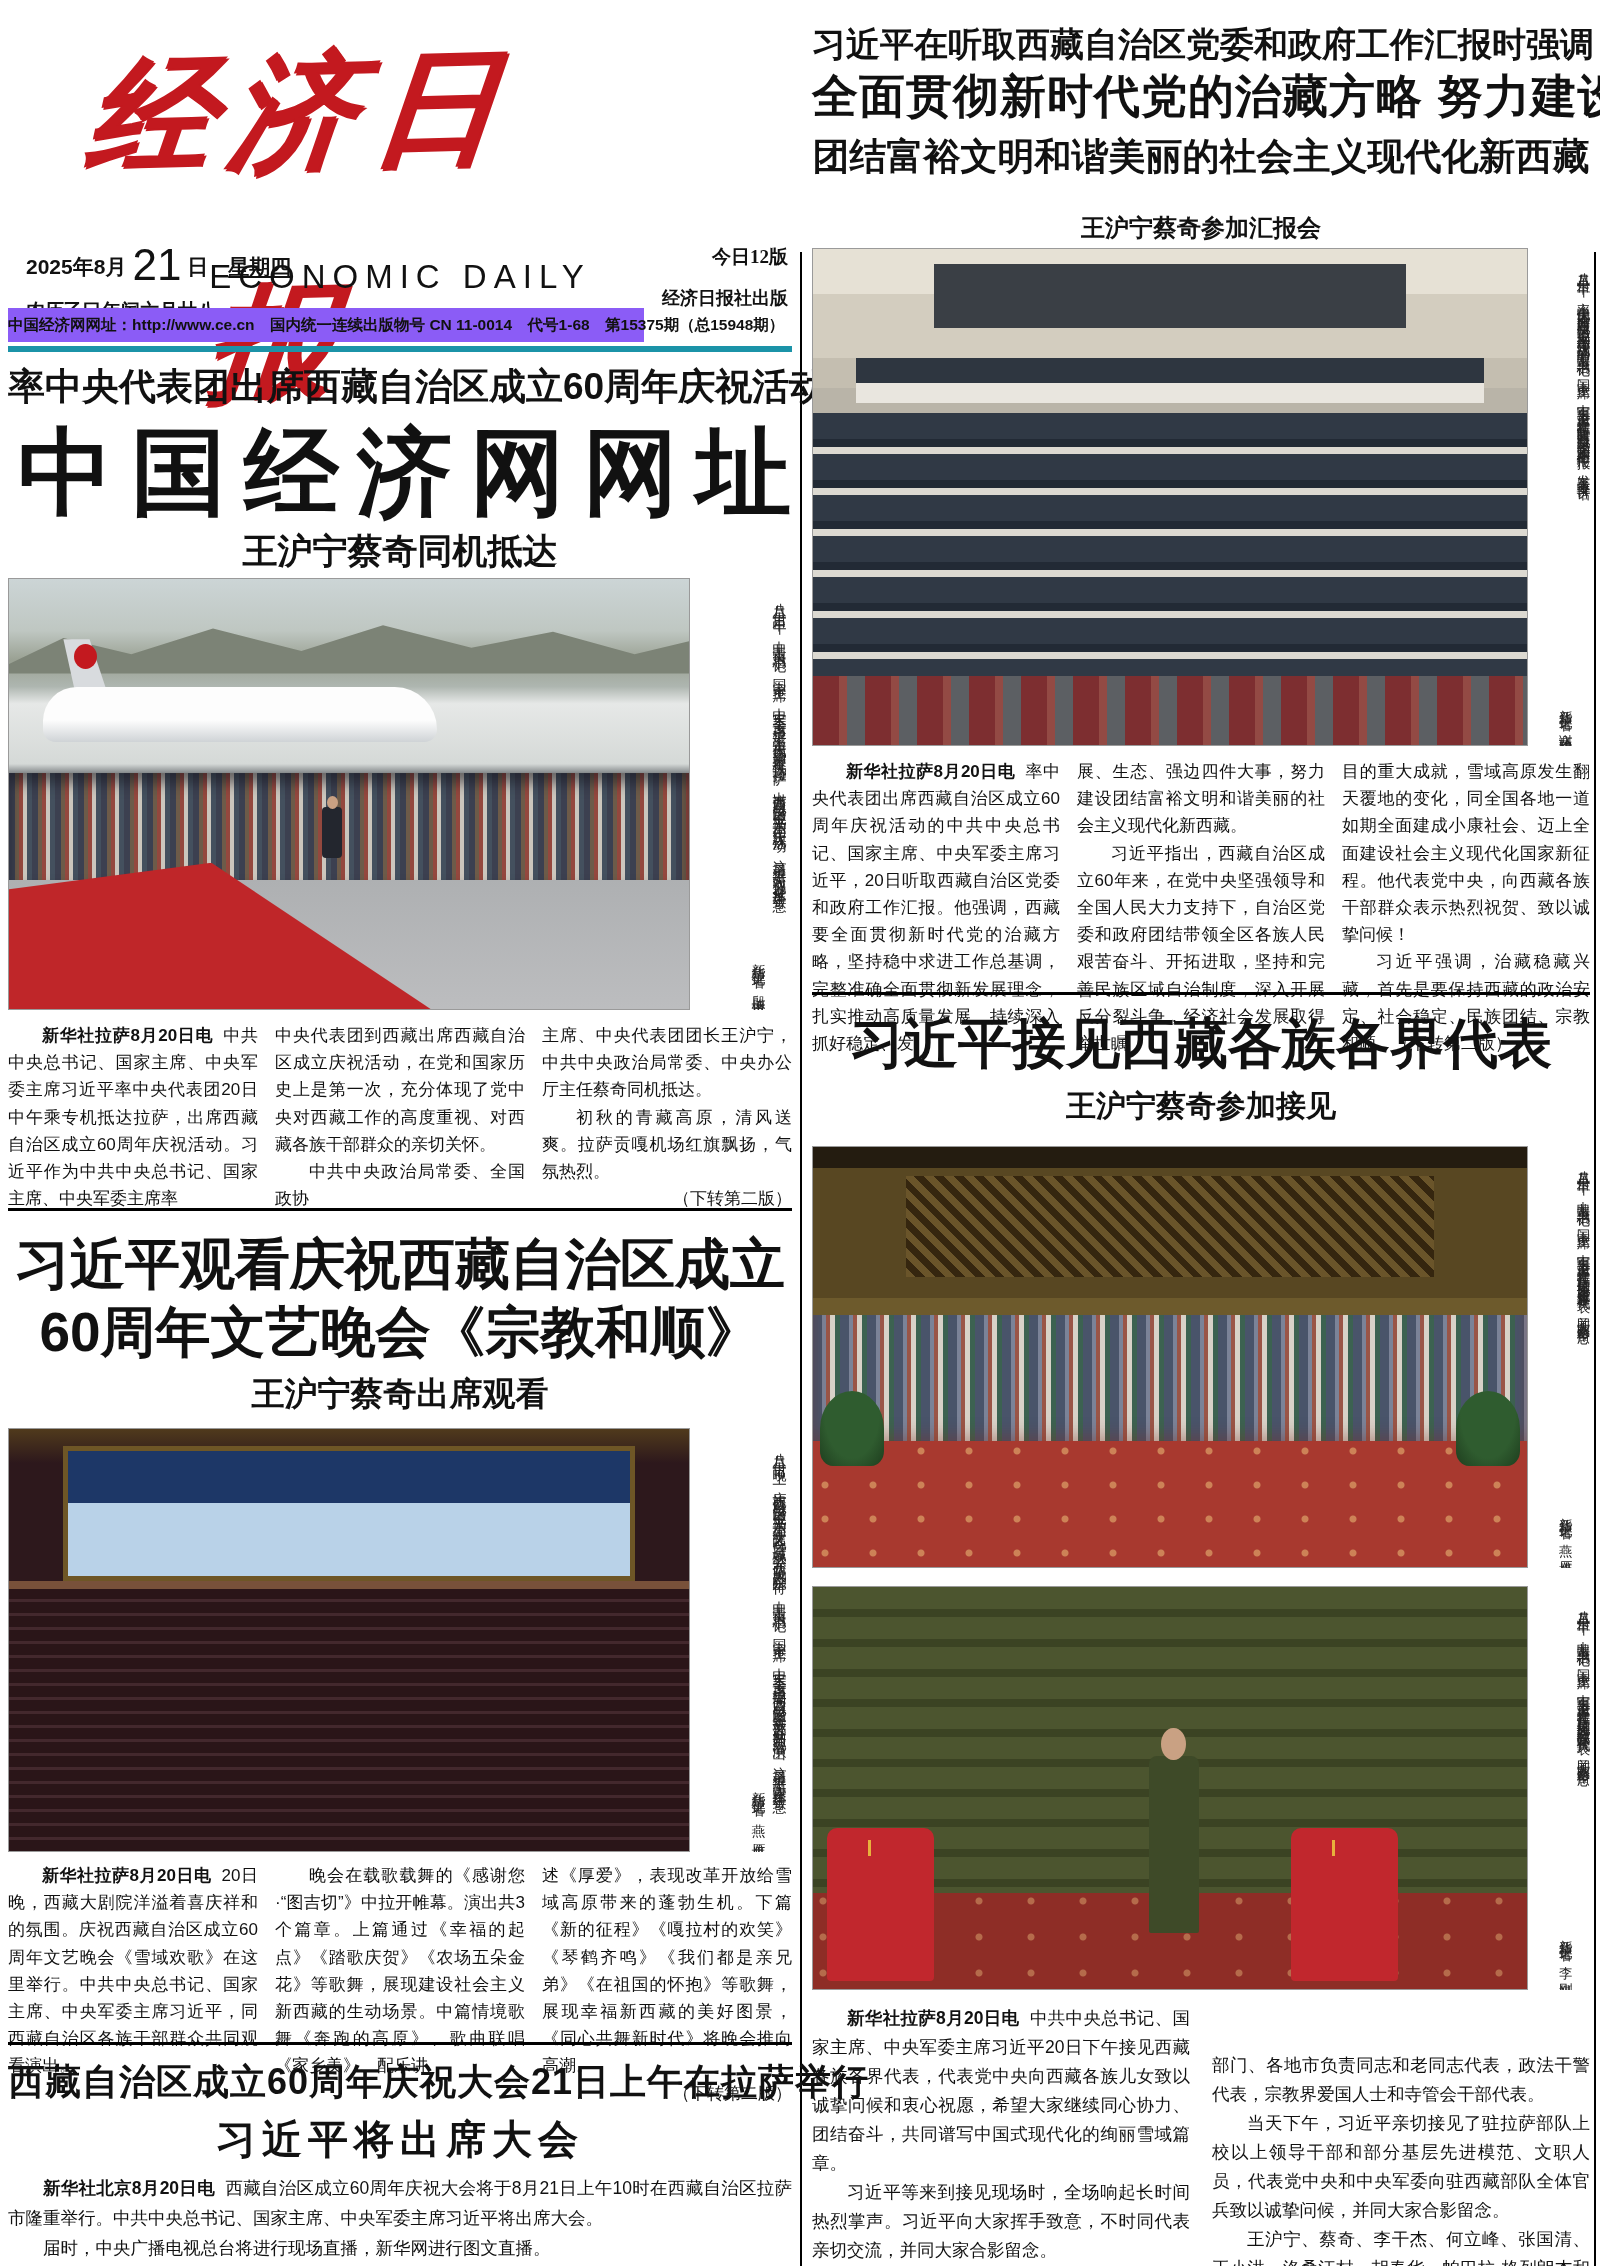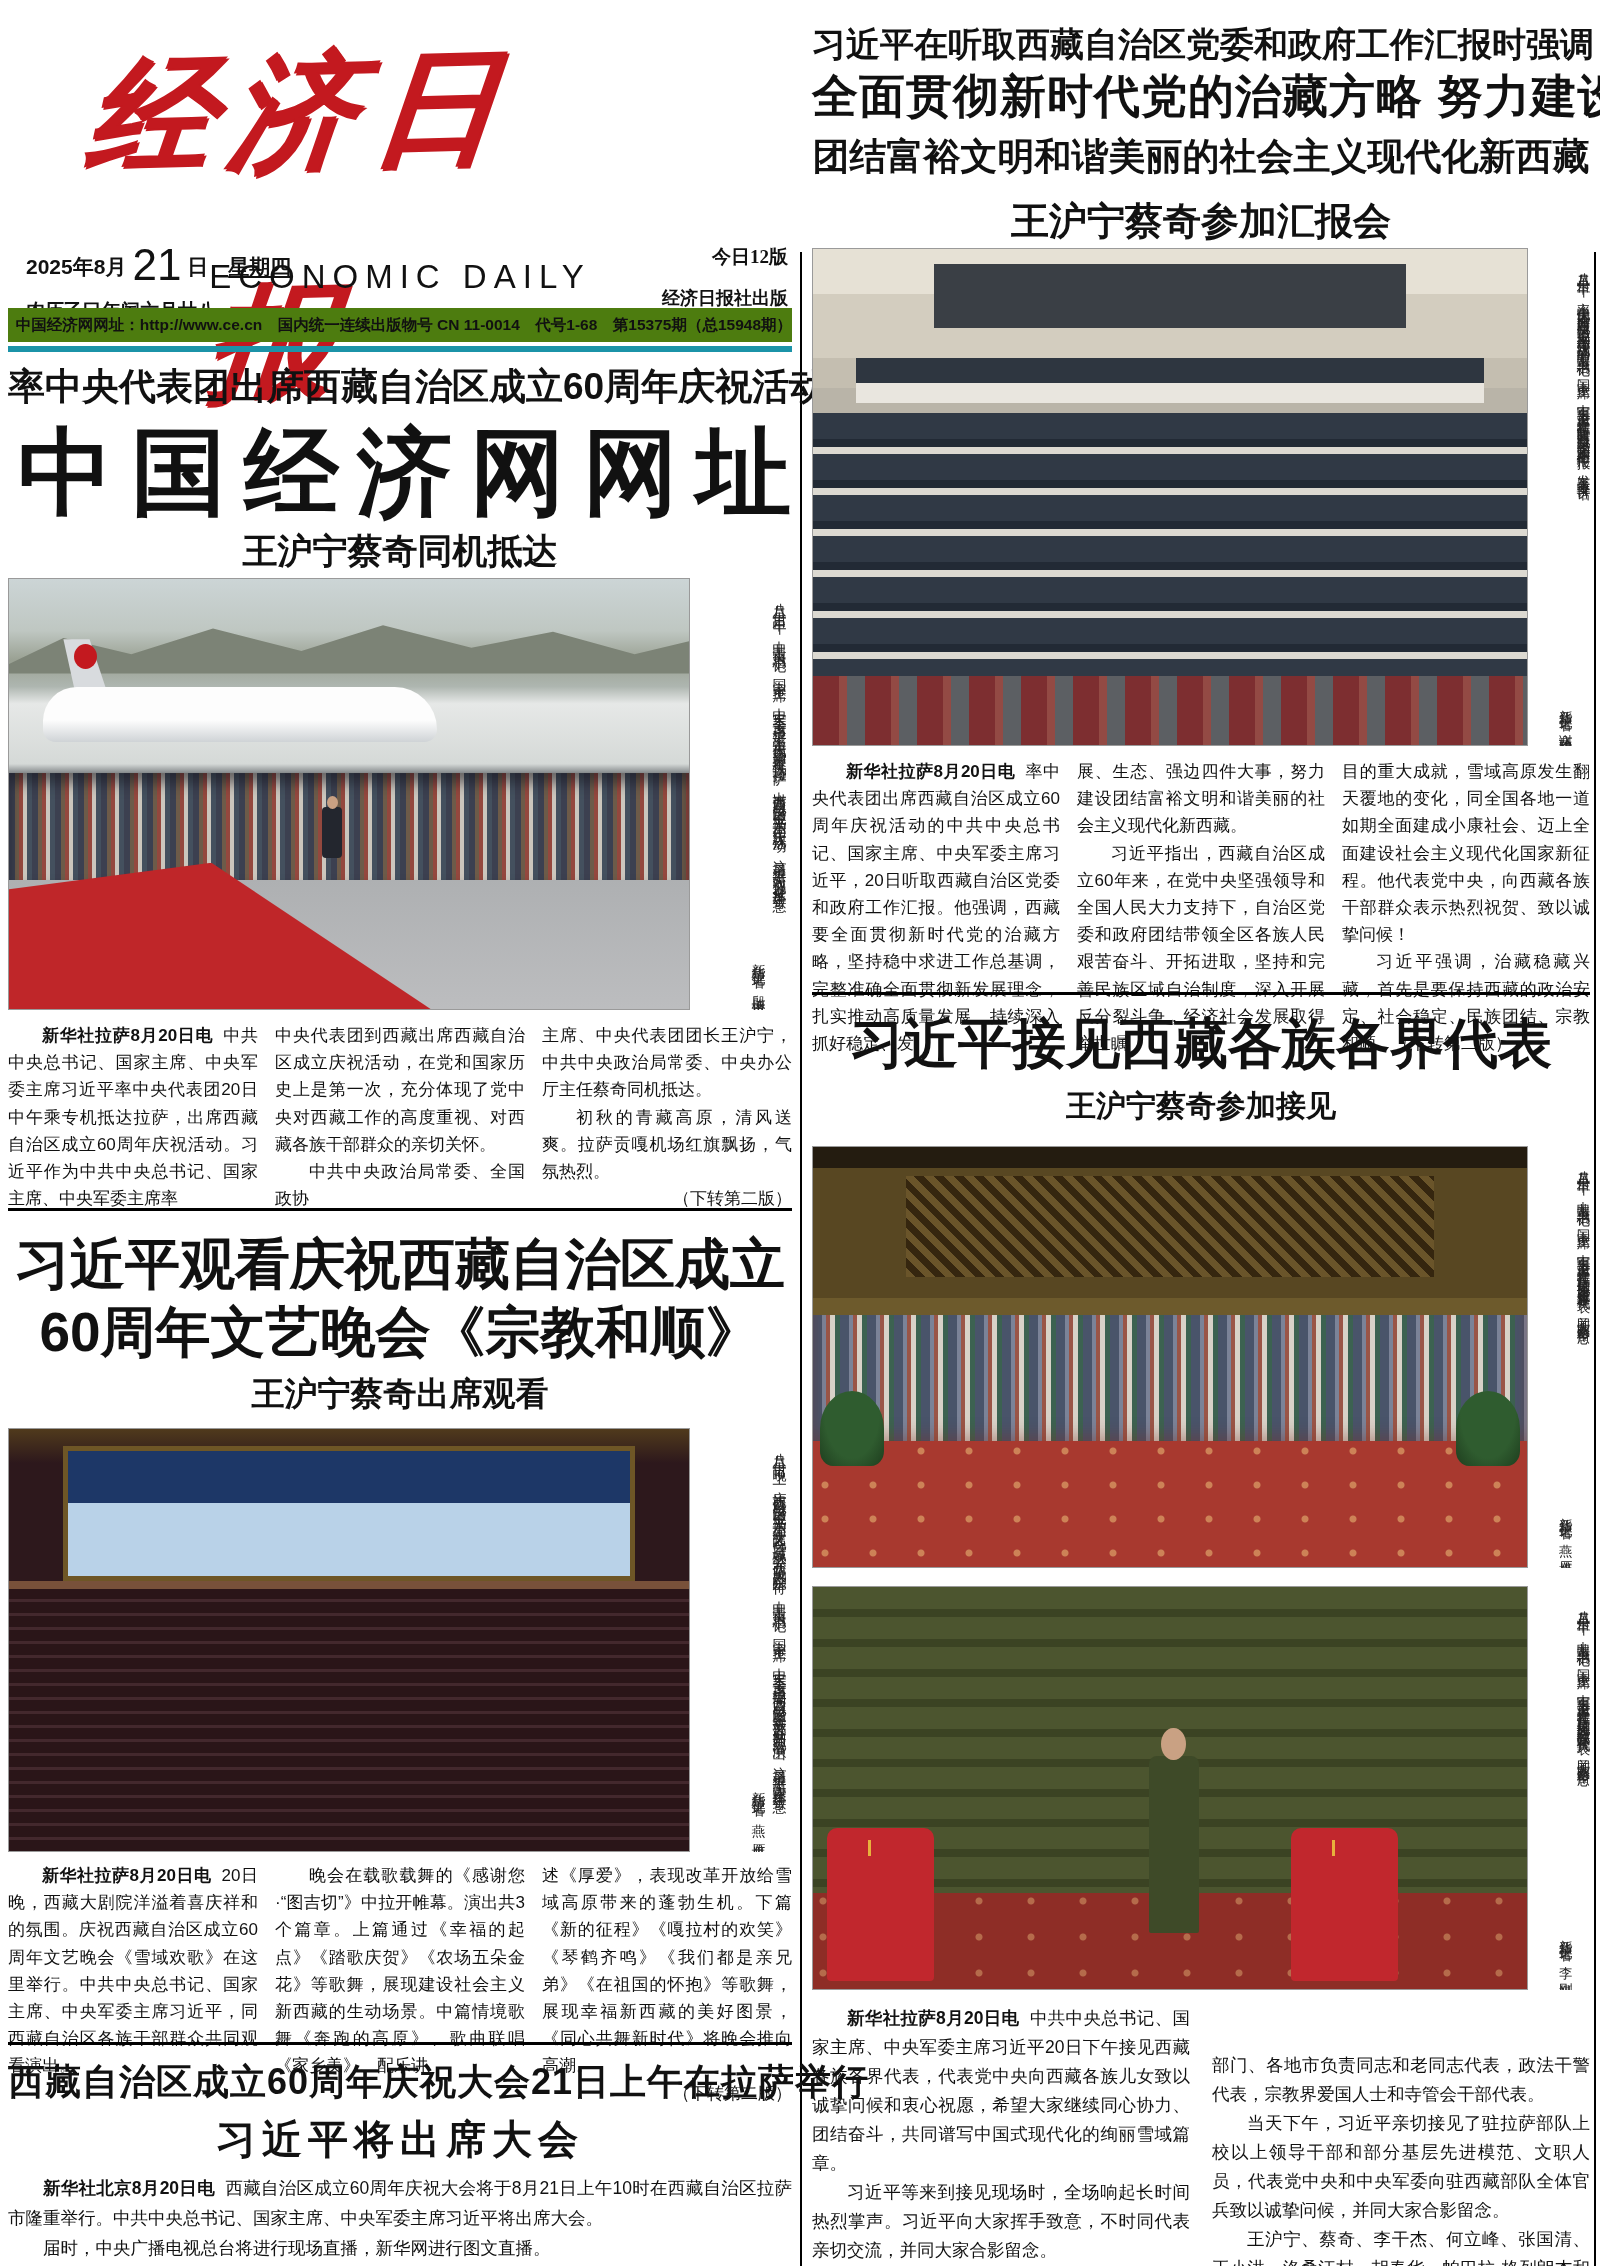--- a/index.html
+++ b/index.html
@@ -13,22 +13,22 @@
          line-height:230px;text-align:center;transform:rotate(-1.5deg) skewX(-7deg);
          text-shadow:2px 2px 0 #c3191f;}
   .date-left{left:26px;top:240px;width:300px;}
   .date-line{font-size:21px;font-weight:700;white-space:nowrap;}
   .date-day{font-size:44px;font-weight:400;vertical-align:-6px;padding:0 6px;}
   .lunar{font-size:19px;font-family:"Liberation Serif",serif;font-weight:700;margin-top:8px;}
   .eng{left:190px;top:258px;width:420px;text-align:center;font-size:33px;letter-spacing:7px;font-weight:500;}
   .pub-right{left:560px;top:244px;width:228px;text-align:right;}
   .edition{font-size:19px;font-family:"Liberation Serif",serif;font-weight:700;}
   .publisher{font-size:18px;font-family:"Liberation Serif",serif;font-weight:700;margin-top:16px;}
-  .info-bar{left:8px;top:308px;width:784px;height:34px;background:#4d7c0f;
-            font-size:15.5px;font-weight:700;text-align:right;line-height:34px;white-space:nowrap;}
+  .info-bar{left:8px;top:308px;width:636px;height:34px;background:#8b5cf6;
+            font-size:15.5px;font-weight:700;text-align:left;line-height:34px;white-space:nowrap;}
   .teal-rule{left:8px;top:346px;width:784px;height:6px;background:#1b93a8;}
 
   
   .vrule{width:2px;background:#000;}
   .hrule{height:3px;background:#000;}
 
   
   .kicker{font-weight:700;text-align:center;white-space:nowrap;}
   .mainhead{font-weight:900;text-align:center;white-space:nowrap;}
   .subhead{font-weight:700;text-align:center;font-family:"Liberation Serif",serif;white-space:nowrap;}
@@ -208,21 +208,21 @@
   <div class="abs mainhead" style="left:8px;top:2058px;width:784px;font-size:36px;letter-spacing:1px;">西藏自治区成立60周年庆祝大会21日上午在拉萨举行</div>
   <div class="abs mainhead" style="left:8px;top:2112px;width:784px;font-size:40px;letter-spacing:6px;">习近平将出席大会</div>
   <div class="abs wide-body" style="left:8px;top:2174px;width:784px;height:92px;overflow:hidden;">
     <p class="para"><b class="lead">新华社北京8月20日电</b><span>西藏自治区成立60周年庆祝大会将于8月21日上午10时在西藏自治区拉萨市隆重举行。中共中央总书记、国家主席、中央军委主席习近平将出席大会。</span></p>
     <p class="para">届时，中央广播电视总台将进行现场直播，新华网进行图文直播。</p>
   </div>
 
   <div class="abs kicker" style="left:812px;top:22px;width:778px;font-size:34px;">习近平在听取西藏自治区党委和政府工作汇报时强调</div>
   <div class="abs mainhead" style="left:812px;top:66px;width:778px;font-size:46px;letter-spacing:1px;">全面贯彻新时代党的治藏方略 努力建设</div>
   <div class="abs mainhead" style="left:812px;top:132px;width:778px;font-size:37px;">团结富裕文明和谐美丽的社会主义现代化新西藏</div>
-  <div class="abs subhead" style="left:812px;top:196px;width:778px;font-size:38px;font-family:'Liberation Sans',sans-serif;">王沪宁蔡奇参加汇报会</div>
+  <div class="abs subhead" style="left:812px;top:212px;width:778px;font-size:24px;font-family:'Liberation Sans',sans-serif;">王沪宁蔡奇参加汇报会</div>
 
   <div class="abs photo ph-r1" style="left:812px;top:248px;width:716px;height:498px;">
     <div class="abs r1-screen"></div>
     <div class="abs r1-dais"></div>
     <div class="abs r1-rows"></div>
     <div class="abs r1-red"></div>
   </div>
   <div class="abs vcap vcap-r" style="left:1530px;top:248px;width:64px;height:498px;">
     <div>八月二十日下午，率中央代表团出席西藏自治区成立六十周年庆祝活动的中共中央总书记、国家主席、中央军委主席习近平在拉萨听取西藏自治区党委和政府工作汇报，发表了重要讲话。</div>
     <div class="vcap-credit">新华社记者　谢环驰摄</div>

